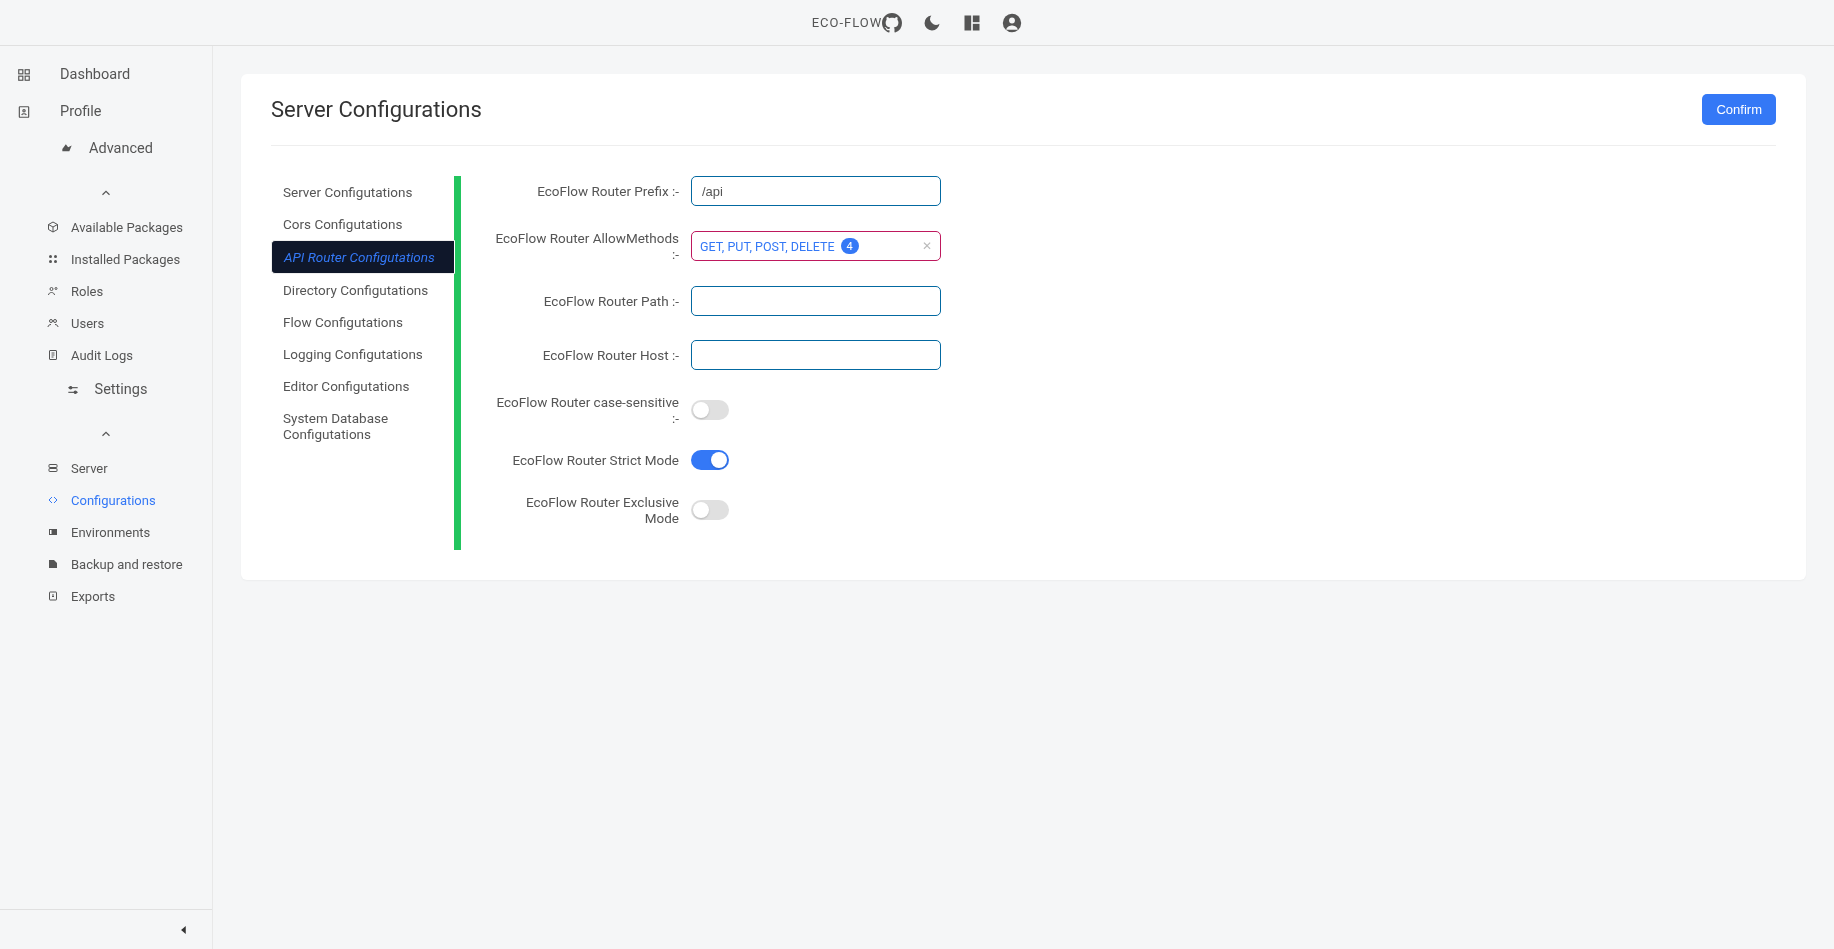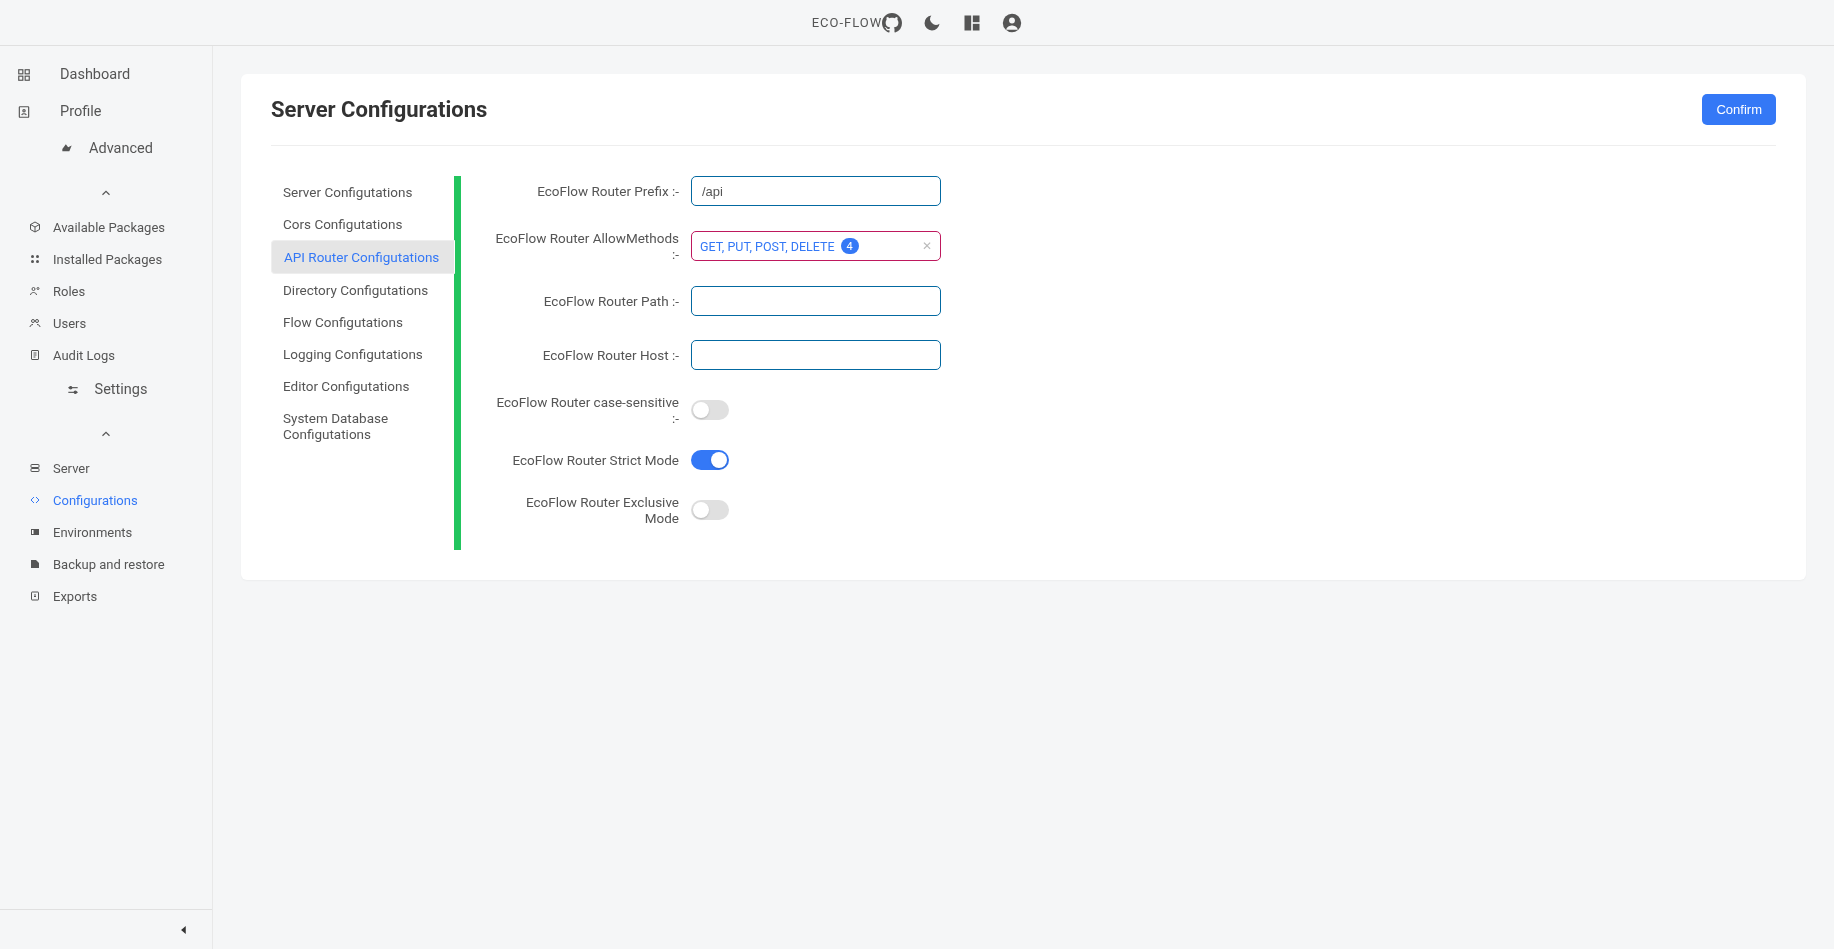--- a/index.html
+++ b/index.html
@@ -14,41 +14,41 @@
 
 
 .main-layout { display: flex; height: calc(100vh - 46px); }
 
 
 .sidebar { width: 213px; background: #f5f6f7; border-right: 1px solid #e8e8e8; display: flex; flex-direction: column; position: relative; }
 .sidebar-scroll { flex: 1; overflow-y: auto; padding-top: 10px; }
 .sidebar-item { display: flex; align-items: center; padding: 10px 16px; cursor: pointer; color: #555; gap: 28px; font-size: 14.5px; }
 .sidebar-item.has-arrow { justify-content: space-between; flex-direction: column; }
 .sidebar-item-left { display: flex; align-items: center; gap: 14px; }
-.sidebar-sub { padding-left: 27px; }
+.sidebar-sub { padding-left: 45px; }
 .sidebar-sub .sidebar-item { padding: 8px 16px 8px 0; font-size: 13px; gap: 10px; }
 .sidebar-sub .sidebar-item.active { color: #3478f6; }
 .sidebar-icon { width: 16px; height: 16px; display: inline-flex; align-items: center; justify-content: center; flex-shrink: 0; }
 .sidebar-icon svg { width: 14px; height: 14px; }
 .sidebar-sub .sidebar-icon svg { width: 12px; height: 12px; }
 .chevron { transition: transform 0.2s; }
 .sidebar-collapse { height: 40px; border-top: 1px solid #e0e0e0; display: flex; align-items: center; justify-content: flex-end; padding-right: 20px; cursor: pointer; }
 
 
 .content { flex: 1; padding: 28px; overflow-y: auto; }
 .panel { background: #fff; border-radius: 6px; padding: 20px 30px 30px; box-shadow: 0 1px 2px rgba(0,0,0,0.04); }
 .panel-header { display: flex; justify-content: space-between; align-items: center; padding-bottom: 20px; border-bottom: 1px solid #eee; margin-bottom: 30px; }
-.panel-title { font-size: 22px; font-weight: 700; color: #333; }
+.panel-title { font-size: 22px; font-weight: 400; color: #333; }
 .btn-confirm { background: #3478f6; color: #fff; border: none; padding: 8px 14px; border-radius: 5px; font-size: 13px; cursor: pointer; }
 
 
 .config-body { display: flex; gap: 0; }
 .config-nav { width: 190px; border-right: 7px solid #22c55e; padding-right: 0; }
 .config-nav-item { padding: 8px 12px; cursor: pointer; color: #555; font-size: 13.5px; border-radius: 4px 0 0 4px; }
-.config-nav-item.active { color: #3478f6; background: #e5e5e5; border: 1px solid #eee; border-right: 1px solid #fff; margin-right: -1px; position: relative; }
+.config-nav-item.active { color: #3478f6; background: #0f172a; border: 1px solid #eee; border-right: 1px solid #fff; margin-right: -1px; position: relative; font-style: italic; }
 .config-form { flex: 1; padding-left: 30px; max-width: 700px; }
 .form-row { display: flex; align-items: center; margin-bottom: 24px; }
 .form-label { width: 200px; text-align: right; padding-right: 12px; font-size: 13.5px; color: #555; }
 .form-ctrl { flex: 1; max-width: 250px; }
 .form-input { width: 100%; height: 30px; border: 1px solid #0369a1; border-radius: 5px; padding: 0 10px; font-size: 13px; color: #555; }
 
 
 .tag-picker { width: 100%; min-height: 30px; border: 1px solid #be185d; border-radius: 5px; padding: 3px 28px 3px 8px; display: flex; align-items: center; position: relative; }
 .tag-picker-text { color: #3478f6; font-size: 12.5px; }
 .tag-badge { display: inline-flex; align-items: center; justify-content: center; background: #3478f6; color: #fff; border-radius: 10px; min-width: 18px; height: 16px; font-size: 11px; padding: 0 5px; margin-left: 6px; }

